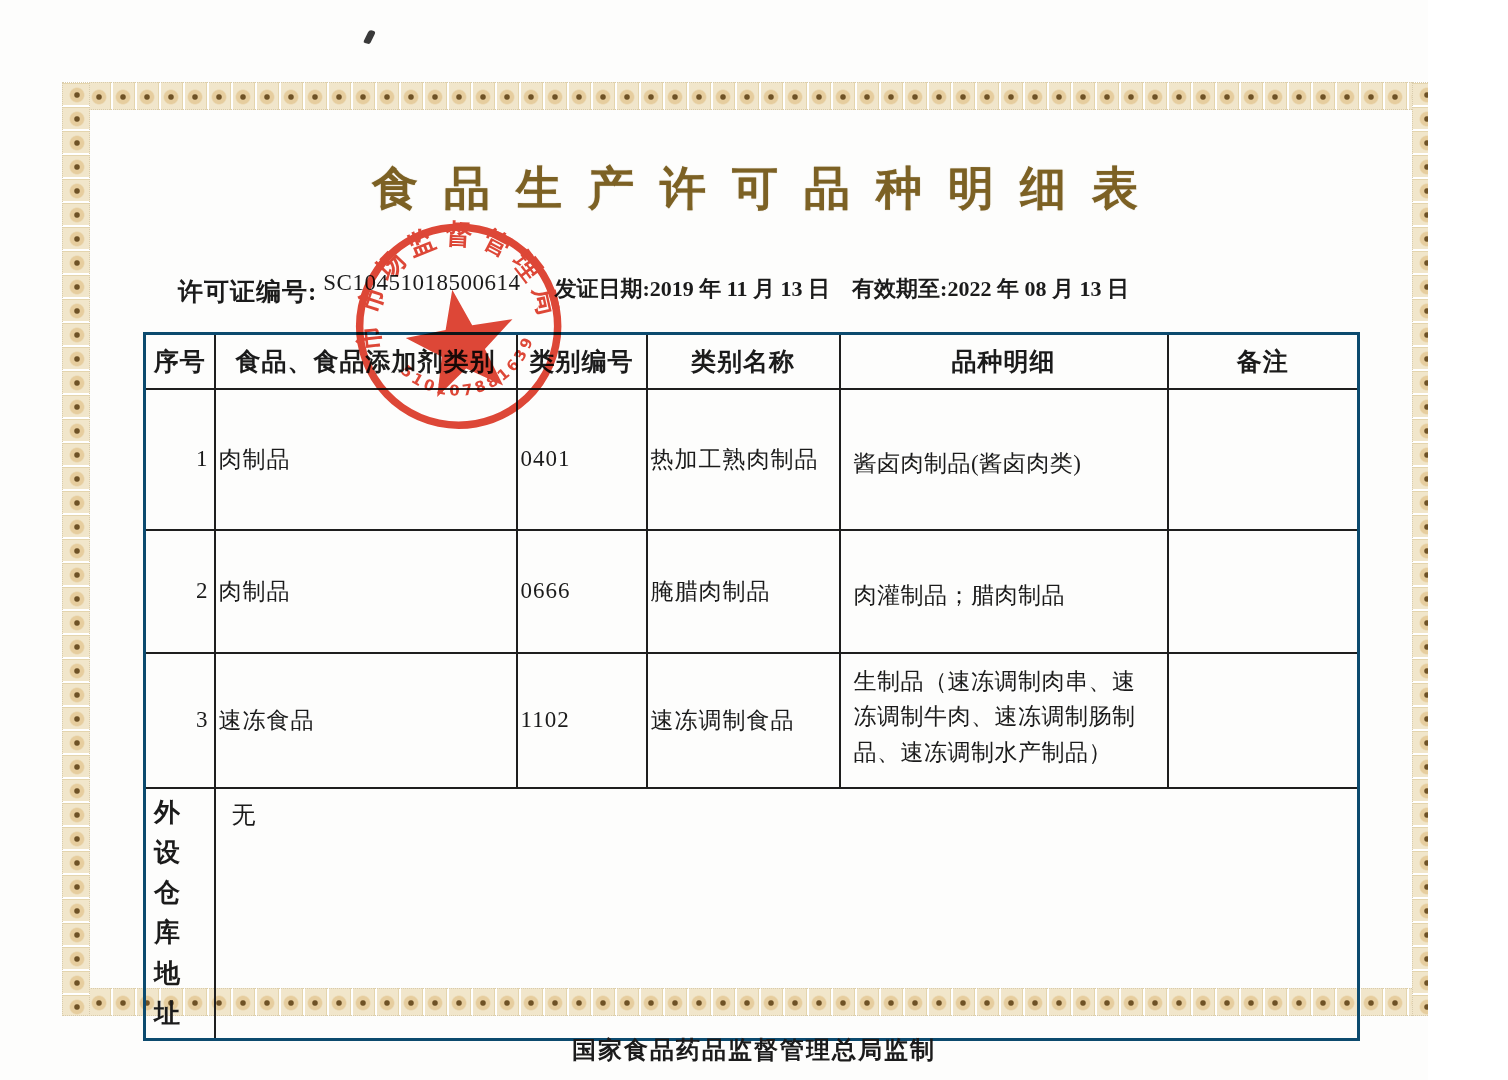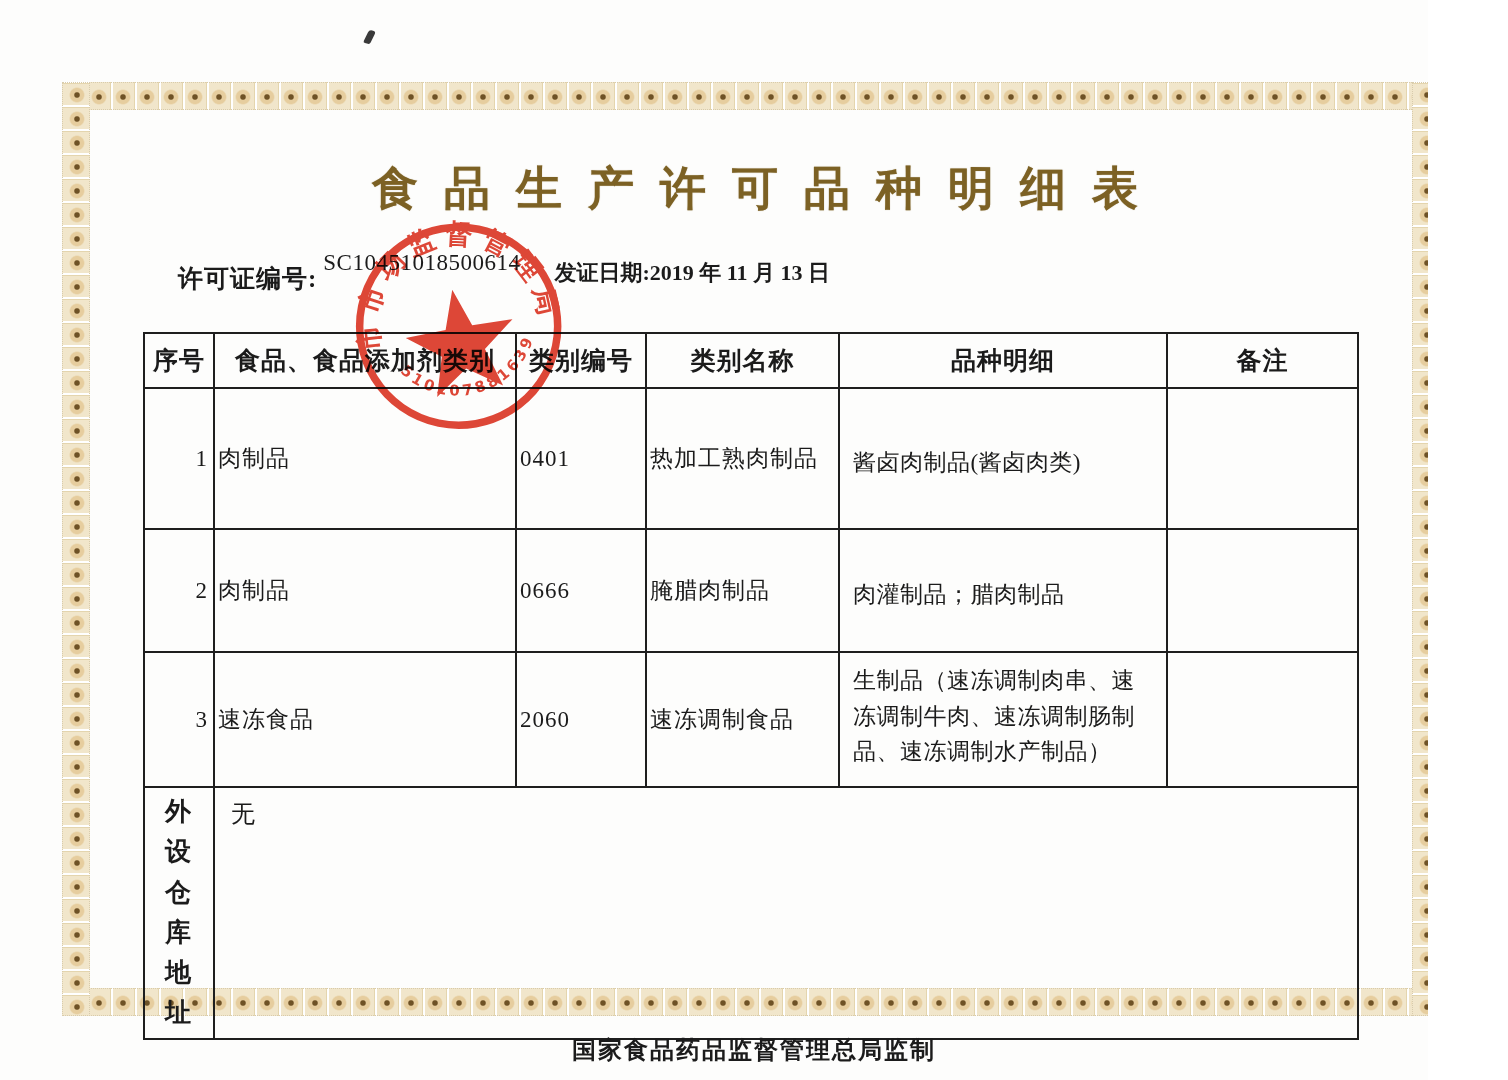--- a/index.html
+++ b/index.html
@@ -46,21 +46,21 @@
     position:absolute;left:0;top:158px;width:1508px;text-align:center;
     transform:translateX(14px);
     font-size:46px;font-weight:bold;color:#7c6124;letter-spacing:26px;
     text-shadow:0 0 1px rgba(124,97,36,.55);
     white-space:nowrap;
   }
 
   
   .license-line{
     position:absolute;left:178px;top:262px;width:1180px;height:46px;
-    display:flex;white-space:nowrap;
+    display:flex;align-items:flex-end;white-space:nowrap;
   }
   .lic-label{font-size:25px;font-weight:bold;letter-spacing:1px;}
   .lic-number{font-size:23px;margin-left:6px;transform:translateY(-12px);letter-spacing:.5px;}
   .lic-issue{font-size:22px;font-weight:bold;margin-left:34px;transform:translateY(-4px);}
   .lic-valid{font-size:22px;font-weight:bold;margin-left:22px;transform:translateY(-4px);}
 
   
   table.main{
     position:absolute;left:143px;top:332px;width:1214px;
     border-collapse:collapse;table-layout:fixed;
@@ -69,32 +69,32 @@
   table.main col.c0{width:70px;}
   table.main col.c1{width:302px;}
   table.main col.c2{width:130px;}
   table.main col.c3{width:193px;}
   table.main col.c4{width:328px;}
   table.main col.c5{width:191px;}
   table.main th, table.main td{
     border:2px solid #1e1e1e;box-sizing:border-box;
     overflow:hidden;
   }
-  table.main{border:1px solid #0c4a6e;}
+  table.main{border:3px solid #0c4a6e;}
   tr.hdr{height:55px;}
   tr.r1{height:141px;}
   tr.r2{height:123px;}
   tr.r3{height:135px;}
   tr.wh{height:133px;}
   th.colhead{font-size:25px;font-weight:bold;text-align:center;letter-spacing:1px;}
   td.no{font-size:23px;text-align:right;padding-right:6px;vertical-align:middle;}
   td.cat,td.code,td.name{font-size:23px;text-align:left;padding-left:3px;vertical-align:middle;letter-spacing:1px;}
   td.detail{font-size:23px;text-align:left;padding:15px 12px 6px 13px;vertical-align:middle;line-height:1.55;letter-spacing:.5px;}
   td.detail.top{vertical-align:top;padding-top:10px;}
-  th.wh-label{font-size:26px;font-weight:bold;text-align:center;vertical-align:middle;line-height:1.55;padding:4px 8px;letter-spacing:2px;}
+  th.wh-label{font-size:26px;font-weight:bold;text-align:left;vertical-align:middle;line-height:1.55;padding:4px 8px;letter-spacing:2px;}
   td.wh-value{font-size:24px;text-align:left;vertical-align:top;padding:10px 0 0 16px;}
 
   
   .stamp{
     position:absolute;left:346px;top:214px;width:228px;height:228px;
     transform:rotate(-10deg);
     mix-blend-mode:multiply;opacity:.92;
     pointer-events:none;
   }
 
@@ -115,20 +115,21 @@
   <div class="bstrip v b-right"></div>
 
   <div class="stray-mark"></div>
 
   <div class="doc-title">食品生产许可品种明细表</div>
 
   <div class="license-line">
     <span class="lic-label">许可证编号:</span>
     <span class="lic-number">SC10451018500614</span>
     <span class="lic-issue">发证日期:2019 年 11 月 13 日</span>
+    <span class="lic-valid">有效期至:2022 年 08 月 13 日</span>
   </div>
 
   <table class="main">
     <colgroup>
       <col class="c0">
         <col class="c1">
         <col class="c2">
         <col class="c3">
         <col class="c4">
         <col class="c5">
@@ -154,21 +155,21 @@
       <td class="no">2</td>
       <td class="cat">肉制品</td>
       <td class="code">0666</td>
       <td class="name">腌腊肉制品</td>
       <td class="detail">肉灌制品；腊肉制品</td>
       <td class="remark"></td>
     </tr>
     <tr class="r3">
       <td class="no">3</td>
       <td class="cat">速冻食品</td>
-      <td class="code">2060</td>
+      <td class="code">1102</td>
       <td class="name">速冻调制食品</td>
       <td class="detail top">生制品（速冻调制肉串、速冻调制牛肉、速冻调制肠制品、速冻调制水产制品）</td>
       <td class="remark"></td>
     </tr>
     <tr class="wh">
       <th class="wh-label">外设仓库地址</th>
       <td class="wh-value" colspan="5">无</td>
     </tr>
   </tbody>
     </table>

